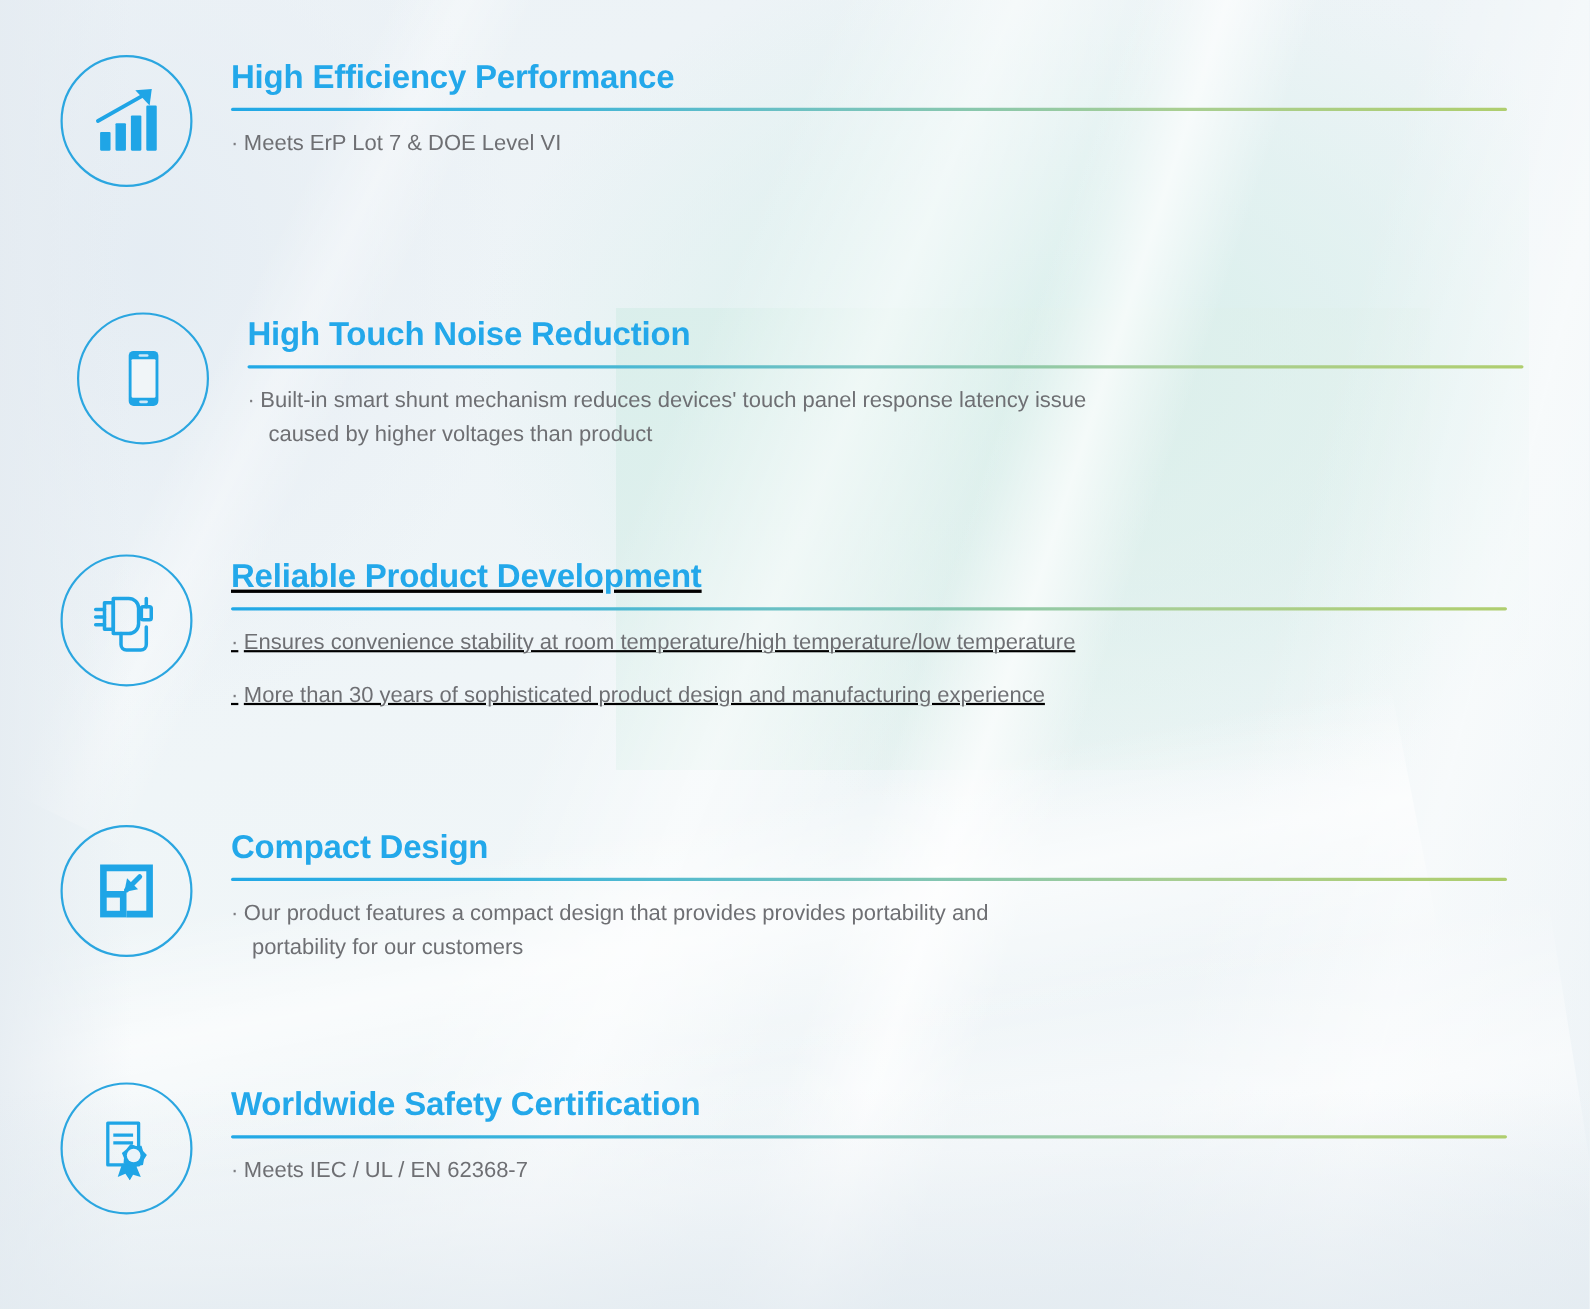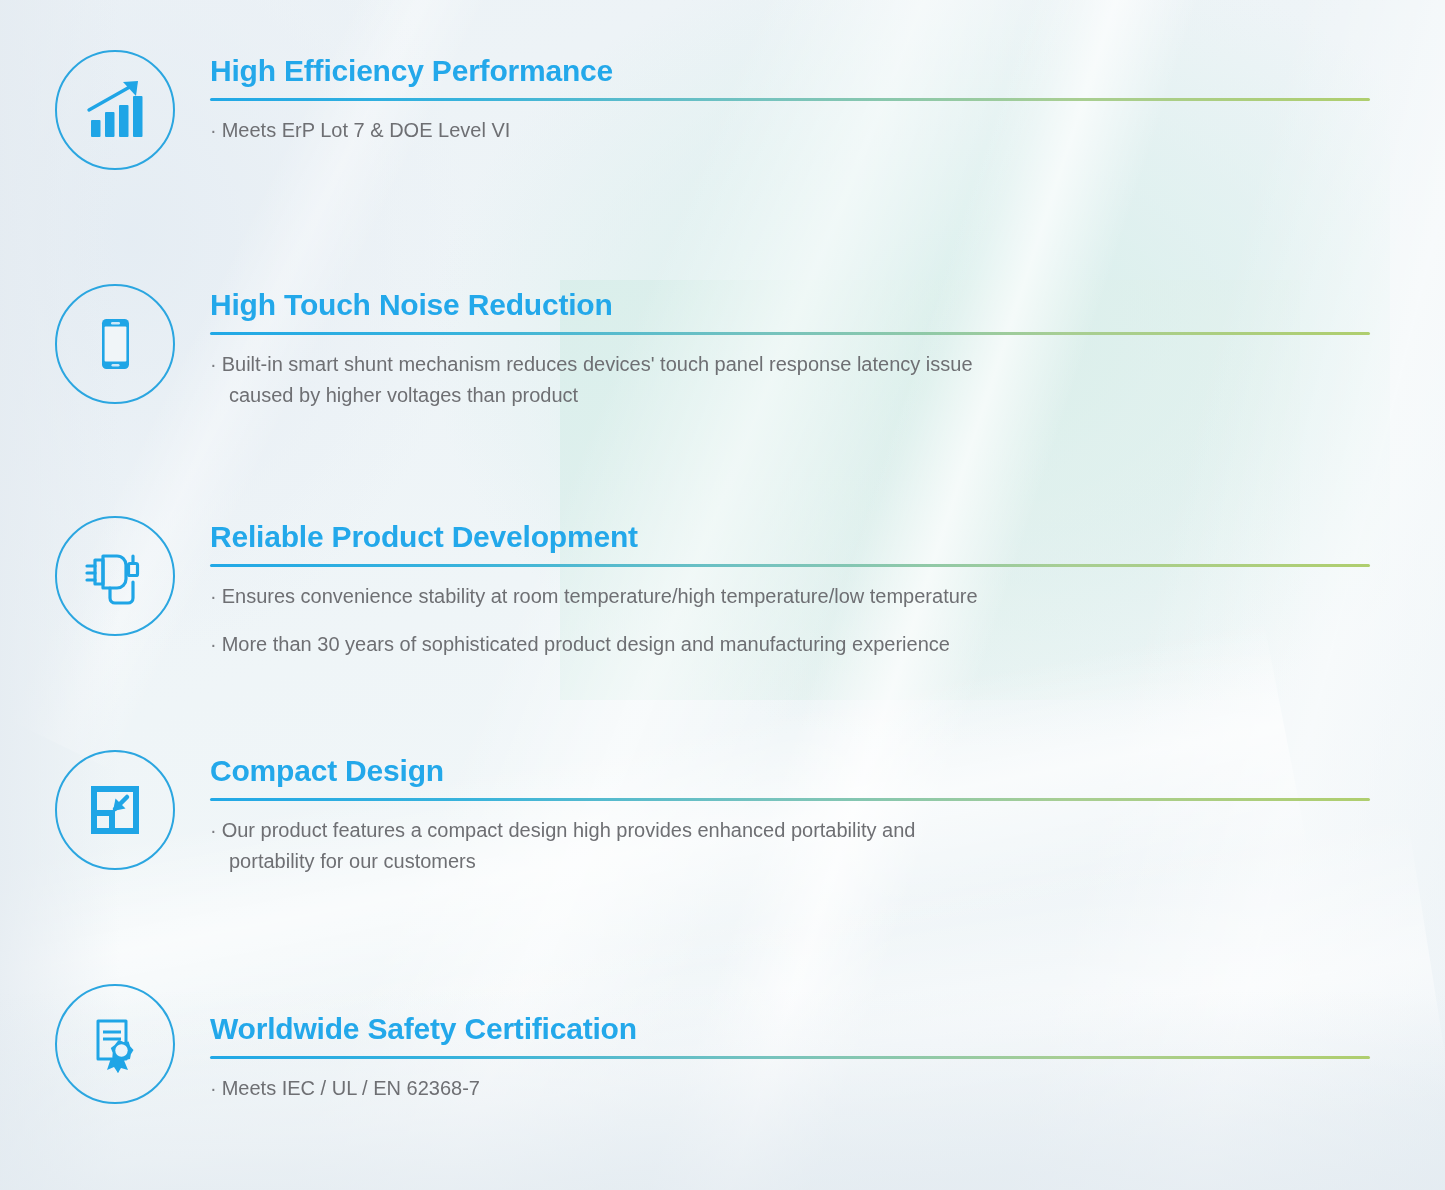--- a/index.html
+++ b/index.html
@@ -157,42 +157,42 @@
       </div>
       <div class="body-col">
         <div class="f-title">High Efficiency Performance</div>
         <div class="f-rule"></div>
         <p class="f-line">
           <span class="bullet">·</span><span>Meets ErP Lot 7 &amp; DOE Level VI</span>
         </p>
       </div>
     </div>
 
-    <div class="feature" style="top:284px;">
+    <div class="feature" style="top:284px;padding-left:15px;">
       <div class="icon-wrap">
         <div class="icon-circle">
           <svg width="72" height="72" viewBox="0 0 72 72" aria-hidden="true">
             <rect x="23" y="11" width="27" height="50" rx="4.5" fill="#1FA5E6"></rect>
             <rect x="25.6" y="18.5" width="21.8" height="35" rx="1" fill="#F0F5F8"></rect>
             <rect x="32" y="14" width="9" height="2.4" rx="1.2" fill="#CDE8F8"></rect>
             <rect x="32.5" y="56" width="8" height="2.6" rx="1.3" fill="#CDE8F8"></rect>
           </svg>
         </div>
       </div>
       <div class="body-col">
         <div class="f-title">High Touch Noise Reduction</div>
         <div class="f-rule"></div>
         <p class="f-line">
           <span class="bullet">·</span><span>Built-in smart shunt mechanism reduces devices' touch panel response latency issue</span>
           <span class="cont">caused by higher voltages than product</span>
         </p>
       </div>
     </div>
 
-    <div class="feature" style="top:516px;">
+    <div class="feature" style="top:504px;text-decoration:underline;">
       <div class="icon-wrap">
         <div class="icon-circle">
           <svg width="74" height="74" viewBox="0 0 74 74" aria-hidden="true">
             <g fill="none" stroke="#1FA5E6" stroke-width="3.2" stroke-linecap="round" stroke-linejoin="round">
               <path d="M25 17 h14 a9 9 0 0 1 9 9 v14 a9 9 0 0 1 -9 9 h-14 z"></path>
               <rect x="17" y="21" width="8" height="24"></rect>
               <path d="M9 27 h8 M9 34 h8 M9 41 h8"></path>
               <path d="M32 49 v10 a5 5 0 0 0 5 5 h13 a5 5 0 0 0 5 -5 v-16"></path>
               <rect x="50.5" y="24.5" width="9" height="12" rx="1.6"></rect>
               <path d="M55 17 v7.5"></path>
@@ -224,27 +224,27 @@
               <path d="M47 22 L35 34"></path>
             </g>
             <path d="M33 36 L35.5 23.5 L45.5 33.5 Z" fill="#1FA5E6"></path>
           </svg>
         </div>
       </div>
       <div class="body-col">
         <div class="f-title">Compact Design</div>
         <div class="f-rule"></div>
         <p class="f-line">
-          <span class="bullet">·</span><span>Our product features a compact design high provides enhanced portability and</span>
+          <span class="bullet">·</span><span>Our product features a compact design that provides provides portability and</span>
           <span class="cont">portability for our customers</span>
         </p>
       </div>
     </div>
 
-    <div class="feature" style="top:984px;align-items:flex-end;">
+    <div class="feature" style="top:984px;">
       <div class="icon-wrap">
         <div class="icon-circle">
           <svg width="72" height="72" viewBox="0 0 72 72" aria-hidden="true">
             <g fill="none" stroke="#1FA5E6" stroke-width="3" stroke-linejoin="round">
               <path d="M19 13 h28 v38 h-28 z"></path>
               <path d="M24 24 h18 M24 31 h18"></path>
             </g>
             <path d="M32 50 l-4 12 l7 -3 l4 6 l4 -12 z" fill="#1FA5E6"></path>
             <path d="M44 50 l5 12 l-7 -2 l-3 5 l-5 -12 z" fill="#1FA5E6"></path>
             <path d="M40 32 l4.6 1.9 l5 -.4 l1.5 4.8 l3.4 3.6 l-2.6 4.3 l-.9 4.9 l-5 .9 l-4.3 2.6 l-3.6-3.4 l-4.8-1.5 l.4-5 l-1.9-4.6 l3.9-3.1 l3.1-3.9 z" fill="#1FA5E6"></path>

